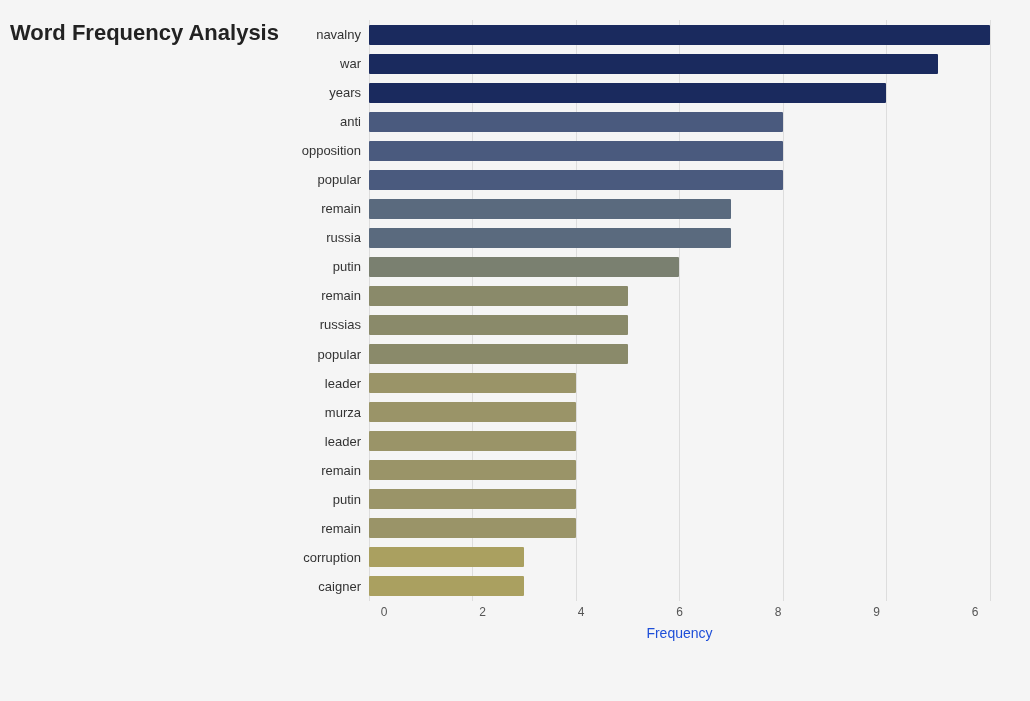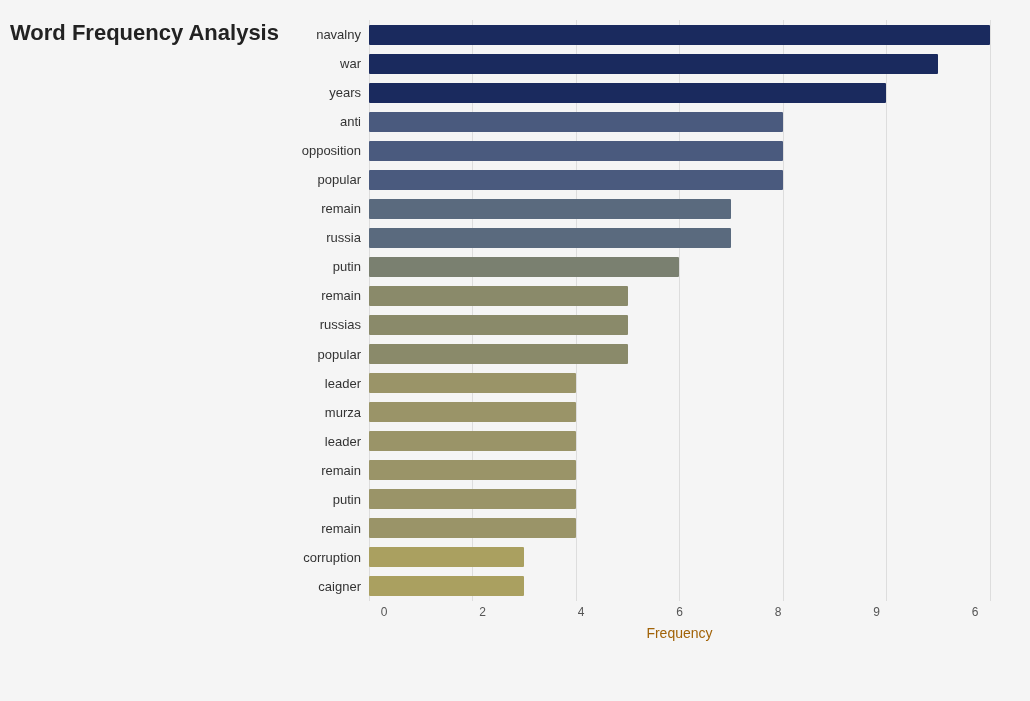--- a/index.html
+++ b/index.html
@@ -100,21 +100,21 @@
     }
     .x-tick-label {
       font-size: 12px;
       color: #555;
       text-align: center;
       width: 30px;
     }
     .x-axis-title {
       text-align: center;
       font-size: 14px;
-      color: #a16207;
+      color: #1d4ed8;
       margin-top: 6px;
     }
   </style>
 </head>
 <body>
 
 <div class="chart-container">
   <div class="chart-title">Word Frequency Analysis</div>
   <div class="chart-area">
     <div class="bars-section">

